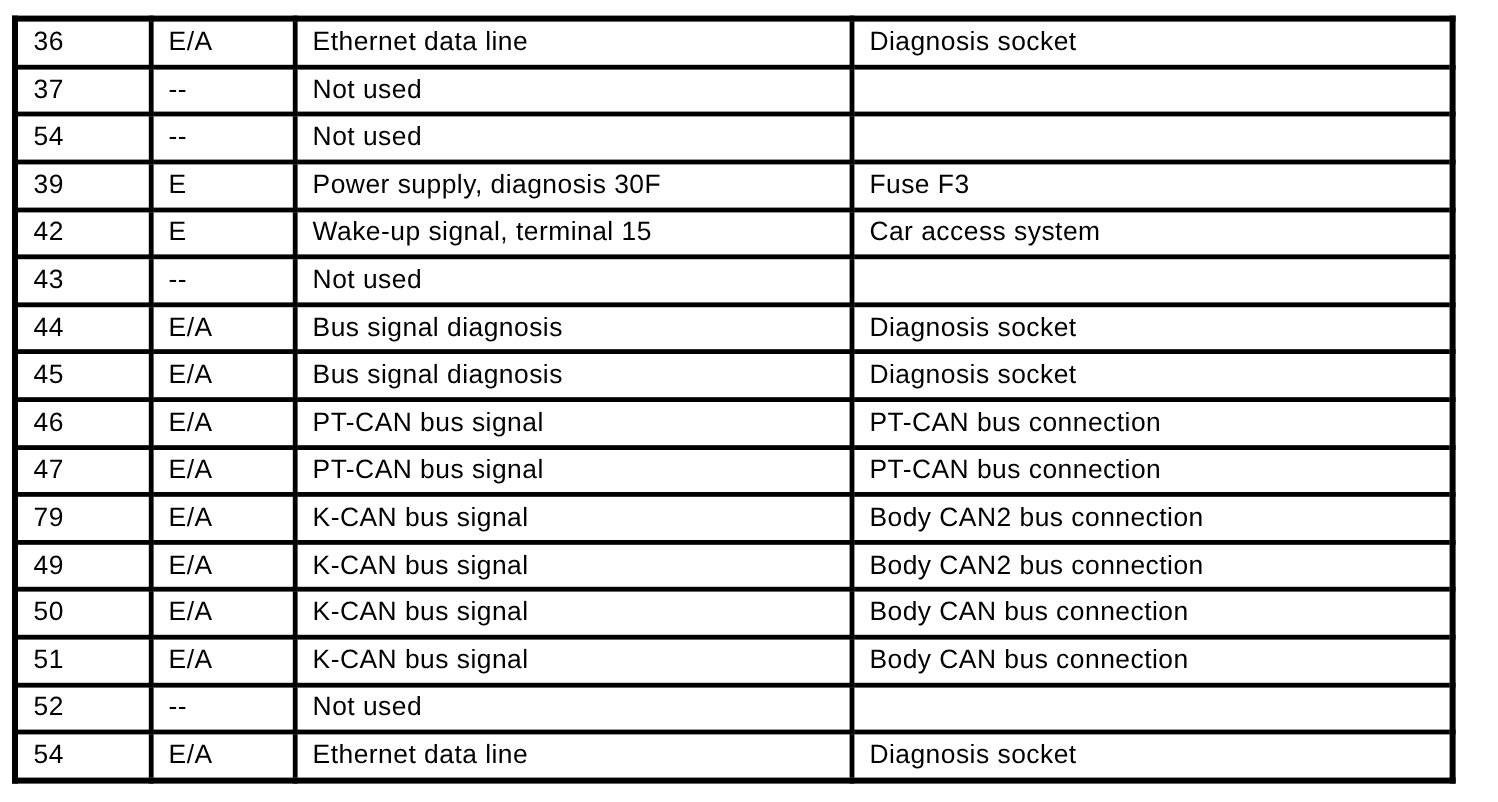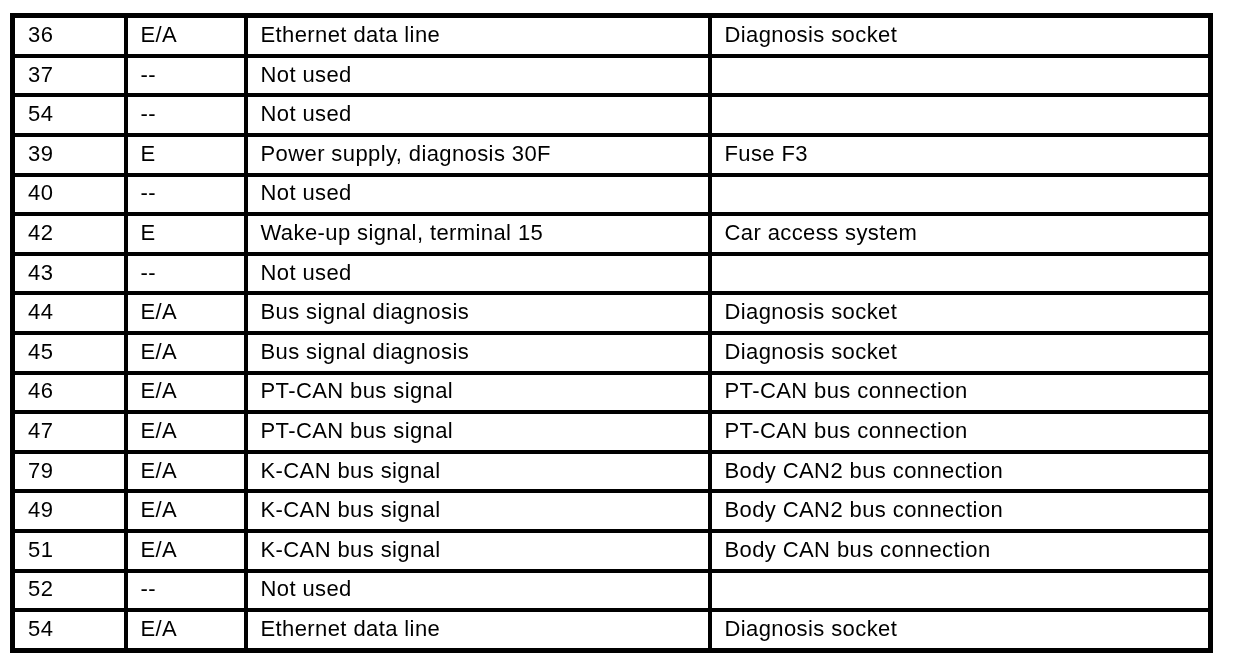--- a/index.html
+++ b/index.html
@@ -73,26 +73,20 @@
     <td class="col-conn"></td>
   </tr>
 
   <tr>
     <td class="col-pin">39</td>
     <td class="col-type">E</td>
     <td class="col-desc">Power supply, diagnosis 30F</td>
     <td class="col-conn">Fuse F3</td>
   </tr>
 
-  <tr>
-    <td class="col-pin">40</td>
-    <td class="col-type">--</td>
-    <td class="col-desc">Not used</td>
-    <td class="col-conn"></td>
-  </tr>
 
 
   <tr>
     <td class="col-pin">42</td>
     <td class="col-type">E</td>
     <td class="col-desc">Wake-up signal, terminal 15</td>
     <td class="col-conn">Car access system</td>
   </tr>
 
   <tr>
@@ -137,20 +131,26 @@
     <td class="col-conn">Body CAN2 bus connection</td>
   </tr>
 
   <tr>
     <td class="col-pin">49</td>
     <td class="col-type">E/A</td>
     <td class="col-desc">K-CAN bus signal</td>
     <td class="col-conn">Body CAN2 bus connection</td>
   </tr>
 
+  <tr>
+    <td class="col-pin">50</td>
+    <td class="col-type">E/A</td>
+    <td class="col-desc">K-CAN bus signal</td>
+    <td class="col-conn">Body CAN bus connection</td>
+  </tr>
 
   <tr>
     <td class="col-pin">51</td>
     <td class="col-type">E/A</td>
     <td class="col-desc">K-CAN bus signal</td>
     <td class="col-conn">Body CAN bus connection</td>
   </tr>
 
   <tr>
     <td class="col-pin">52</td>

